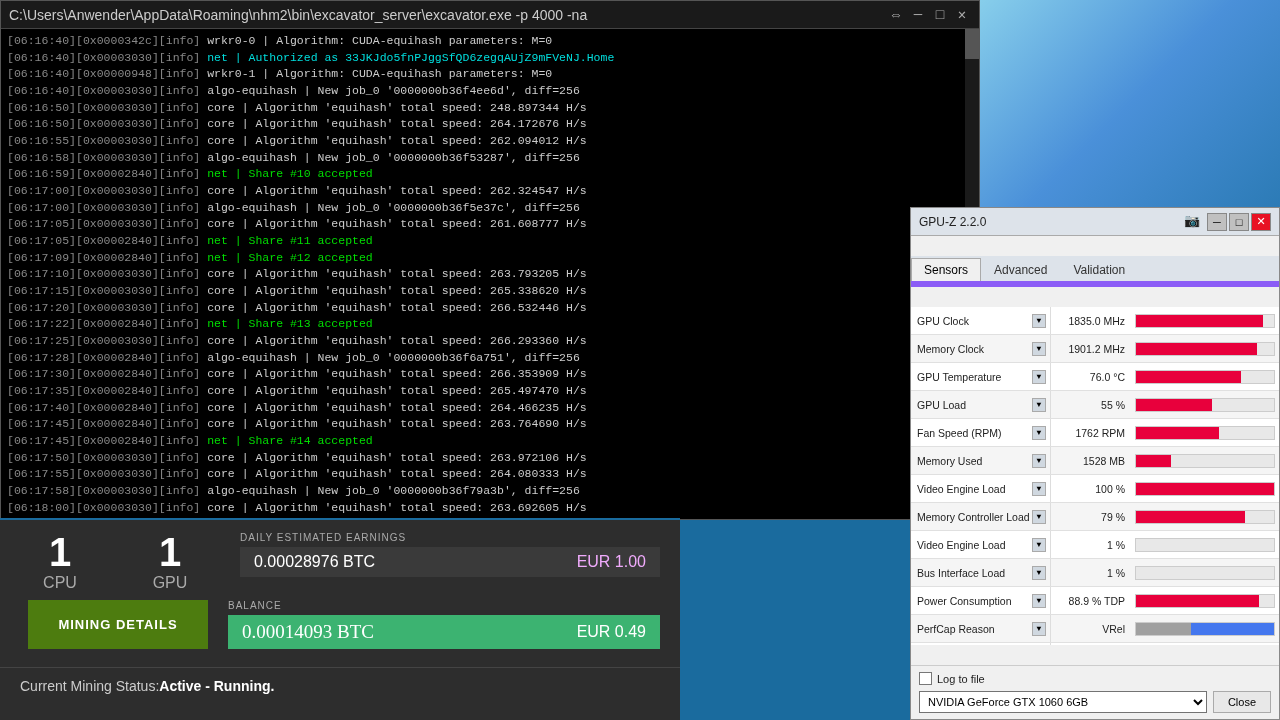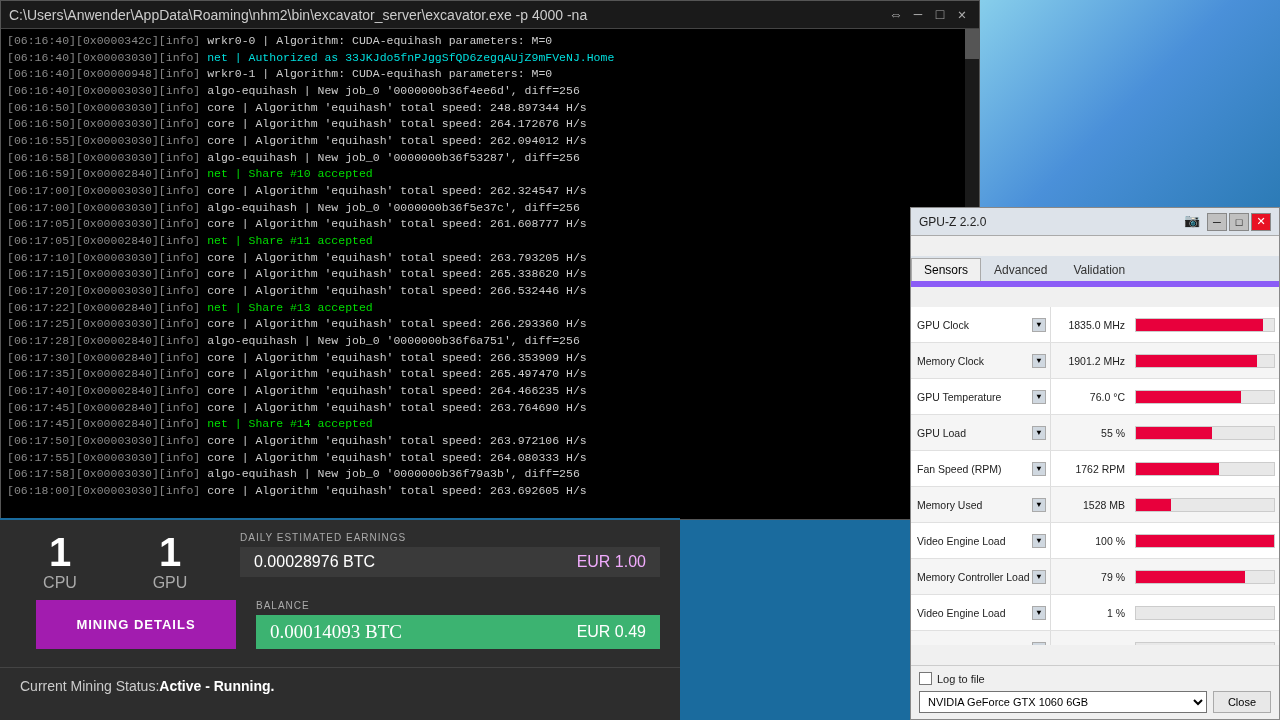--- a/index.html
+++ b/index.html
@@ -140,30 +140,30 @@
       color: #fff;
       font-size: 16px;
       font-family: Arial, sans-serif;
     }
     .earnings-eur {
       color: #f0abfc;
       font-size: 16px;
       font-family: Arial, sans-serif;
     }
     .mining-details-btn {
-      background: #a21caf;
+      background: #4d7c0f;
       color: #fff;
       border: none;
       padding: 14px 20px;
       font-size: 13px;
       font-weight: bold;
       font-family: Arial, sans-serif;
       cursor: pointer;
-      width: 200px;
-      margin: 0 20px 0 16px;
+      width: 180px;
+      margin: 0 20px 0 8px;
       letter-spacing: 1px;
     }
     .balance-section {
       flex: 1;
     }
     .balance-label {
       font-size: 10px;
       color: #aaa;
       font-family: Arial, sans-serif;
       text-transform: uppercase;
@@ -274,21 +274,21 @@
       color: #000;
     }
     .gpuz-body {
       flex: 1;
       overflow: hidden;
       background: #f5f5f5;
     }
     .sensor-row {
       display: flex;
       align-items: center;
-      height: 36px;
+      height: 28px;
       border-bottom: 1px solid #e0e0e0;
       background: #fff;
       justify-content: flex-end;
     }
     .sensor-row:nth-child(even) {
       background: #f5f5f5;
     }
     .sensor-name-cell {
       display: flex;
       align-items: center;
@@ -427,20 +427,21 @@
       <span class="line"><span class="info-prefix">[06:16:40][0x00003030][info]</span><span class="normal"> algo-equihash | New job_0 '0000000b36f4ee6d', diff=256</span></span>
       <span class="line"><span class="info-prefix">[06:16:50][0x00003030][info]</span><span class="normal"> core | Algorithm 'equihash' total speed: 248.897344 H/s</span></span>
       <span class="line"><span class="info-prefix">[06:16:50][0x00003030][info]</span><span class="normal"> core | Algorithm 'equihash' total speed: 264.172676 H/s</span></span>
       <span class="line"><span class="info-prefix">[06:16:55][0x00003030][info]</span><span class="normal"> core | Algorithm 'equihash' total speed: 262.094012 H/s</span></span>
       <span class="line"><span class="info-prefix">[06:16:58][0x00003030][info]</span><span class="normal"> algo-equihash | New job_0 '0000000b36f53287', diff=256</span></span>
       <span class="line"><span class="info-prefix">[06:16:59][0x00002840][info]</span><span class="green"> net | Share #10 accepted</span></span>
       <span class="line"><span class="info-prefix">[06:17:00][0x00003030][info]</span><span class="normal"> core | Algorithm 'equihash' total speed: 262.324547 H/s</span></span>
       <span class="line"><span class="info-prefix">[06:17:00][0x00003030][info]</span><span class="normal"> algo-equihash | New job_0 '0000000b36f5e37c', diff=256</span></span>
       <span class="line"><span class="info-prefix">[06:17:05][0x00003030][info]</span><span class="normal"> core | Algorithm 'equihash' total speed: 261.608777 H/s</span></span>
       <span class="line"><span class="info-prefix">[06:17:05][0x00002840][info]</span><span class="green"> net | Share #11 accepted</span></span>
+      <span class="line"><span class="info-prefix">[06:17:09][0x00002840][info]</span><span class="green"> net | Share #12 accepted</span></span>
       <span class="line"><span class="info-prefix">[06:17:10][0x00003030][info]</span><span class="normal"> core | Algorithm 'equihash' total speed: 263.793205 H/s</span></span>
       <span class="line"><span class="info-prefix">[06:17:15][0x00003030][info]</span><span class="normal"> core | Algorithm 'equihash' total speed: 265.338620 H/s</span></span>
       <span class="line"><span class="info-prefix">[06:17:20][0x00003030][info]</span><span class="normal"> core | Algorithm 'equihash' total speed: 266.532446 H/s</span></span>
       <span class="line"><span class="info-prefix">[06:17:22][0x00002840][info]</span><span class="green"> net | Share #13 accepted</span></span>
       <span class="line"><span class="info-prefix">[06:17:25][0x00003030][info]</span><span class="normal"> core | Algorithm 'equihash' total speed: 266.293360 H/s</span></span>
       <span class="line"><span class="info-prefix">[06:17:28][0x00002840][info]</span><span class="normal"> algo-equihash | New job_0 '0000000b36f6a751', diff=256</span></span>
       <span class="line"><span class="info-prefix">[06:17:30][0x00002840][info]</span><span class="normal"> core | Algorithm 'equihash' total speed: 266.353909 H/s</span></span>
       <span class="line"><span class="info-prefix">[06:17:35][0x00002840][info]</span><span class="normal"> core | Algorithm 'equihash' total speed: 265.497470 H/s</span></span>
       <span class="line"><span class="info-prefix">[06:17:40][0x00002840][info]</span><span class="normal"> core | Algorithm 'equihash' total speed: 264.466235 H/s</span></span>
       <span class="line"><span class="info-prefix">[06:17:45][0x00002840][info]</span><span class="normal"> core | Algorithm 'equihash' total speed: 263.764690 H/s</span></span>

